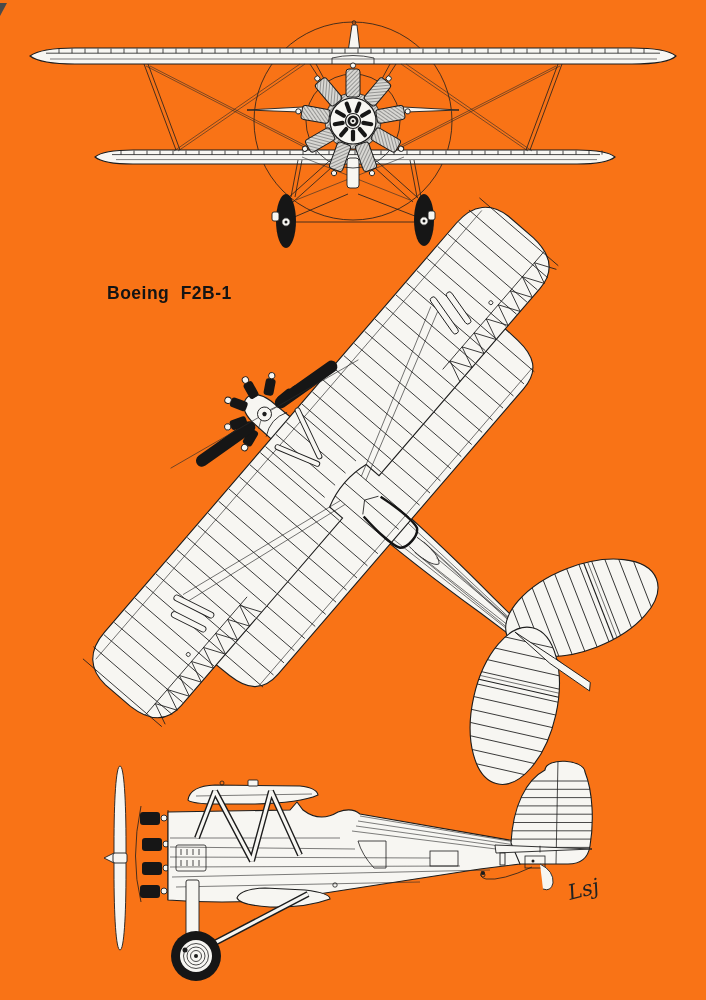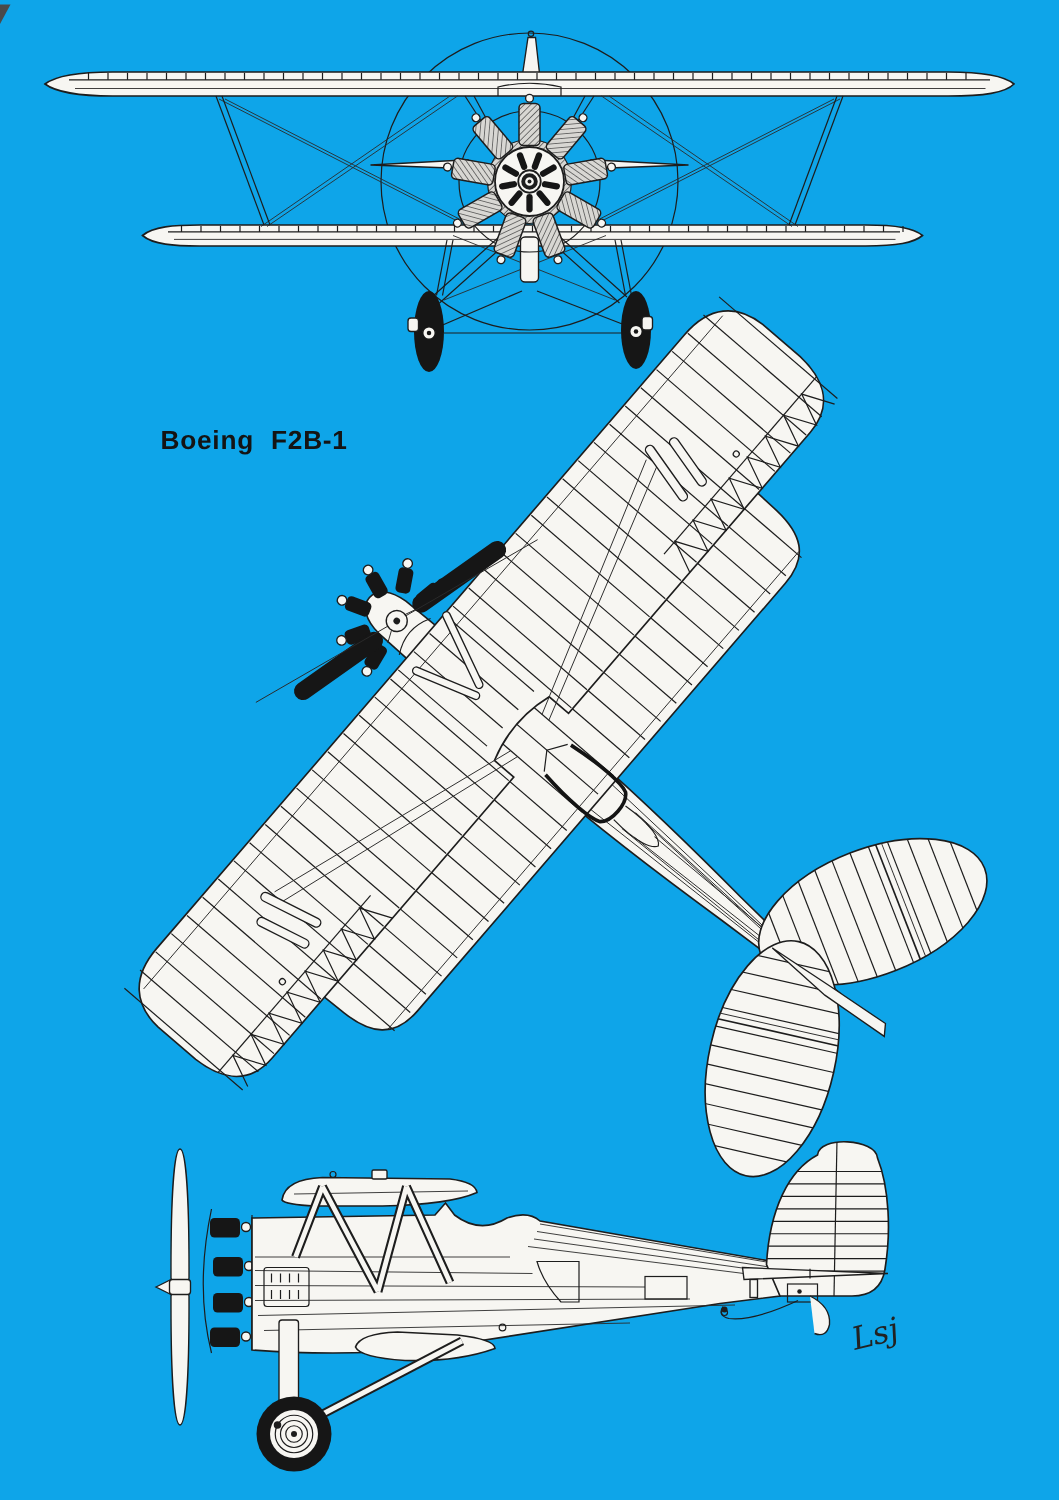--- a/index.html
+++ b/index.html
@@ -1,17 +1,17 @@
 <!DOCTYPE html>
 <html><head>
 <meta charset="utf-8">
 <style>
   html,body{margin:0;padding:0;}
   body{width:706px;height:1000px;overflow:hidden;background:#efeeea;}
-  .page{position:relative;width:706px;height:1000px;background:#0ea5e9;font-family:"Liberation Sans",sans-serif;}
+  .page{position:relative;width:706px;height:1000px;background:#f97316;font-family:"Liberation Sans",sans-serif;}
   svg{position:absolute;left:0;top:0;}
   .ln{stroke:#1d1d1d;stroke-width:1.1;fill:none;}
   .ln2{stroke:#1d1d1d;stroke-width:0.8;fill:none;}
   .thin{stroke:#2a2a2a;stroke-width:0.6;fill:none;}
   .wfill{fill:#f7f6f2;stroke:#1d1d1d;stroke-width:1.1;}
   .wfill2{fill:#f7f6f2;stroke:#1d1d1d;stroke-width:0.9;}
   .dark{fill:#161616;stroke:none;}
   .title-text{font-family:"Liberation Sans",sans-serif;font-size:17.5px;font-weight:700;fill:#141414;letter-spacing:0.5px;word-spacing:6px;}
   .sig-text{font-family:"DejaVu Serif",serif;font-style:italic;font-size:21px;fill:#222;}
 </style>

